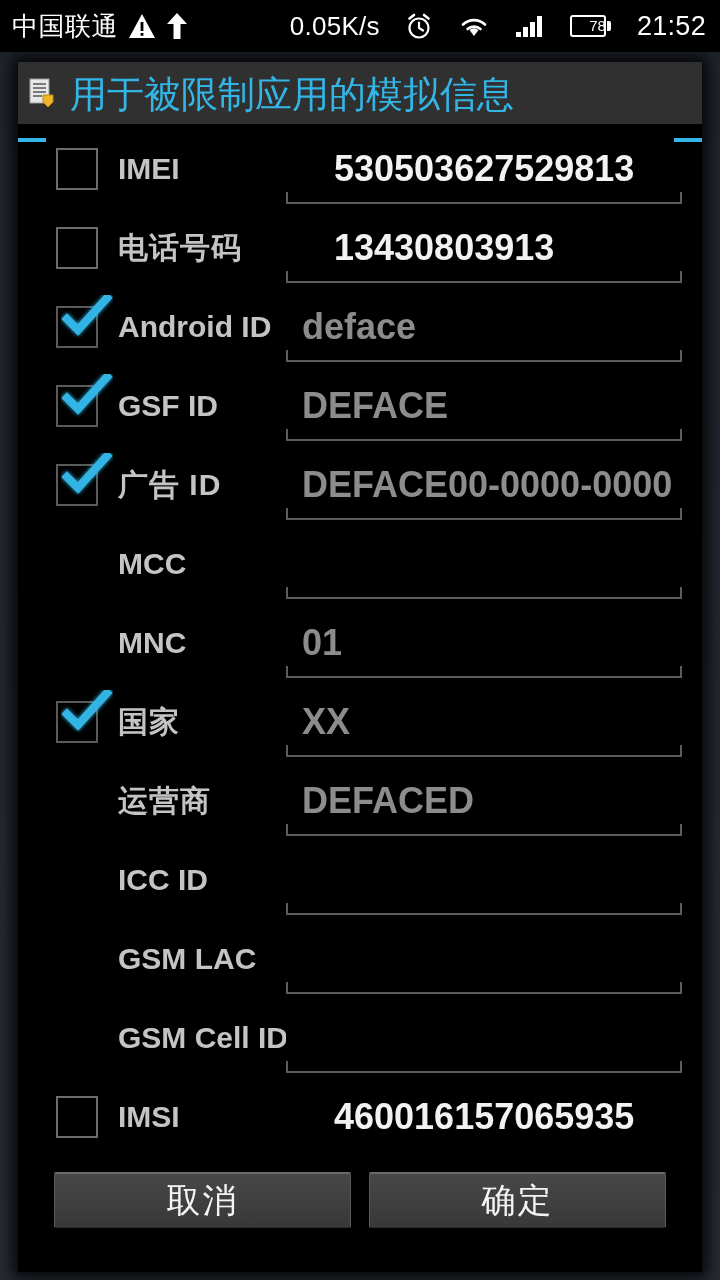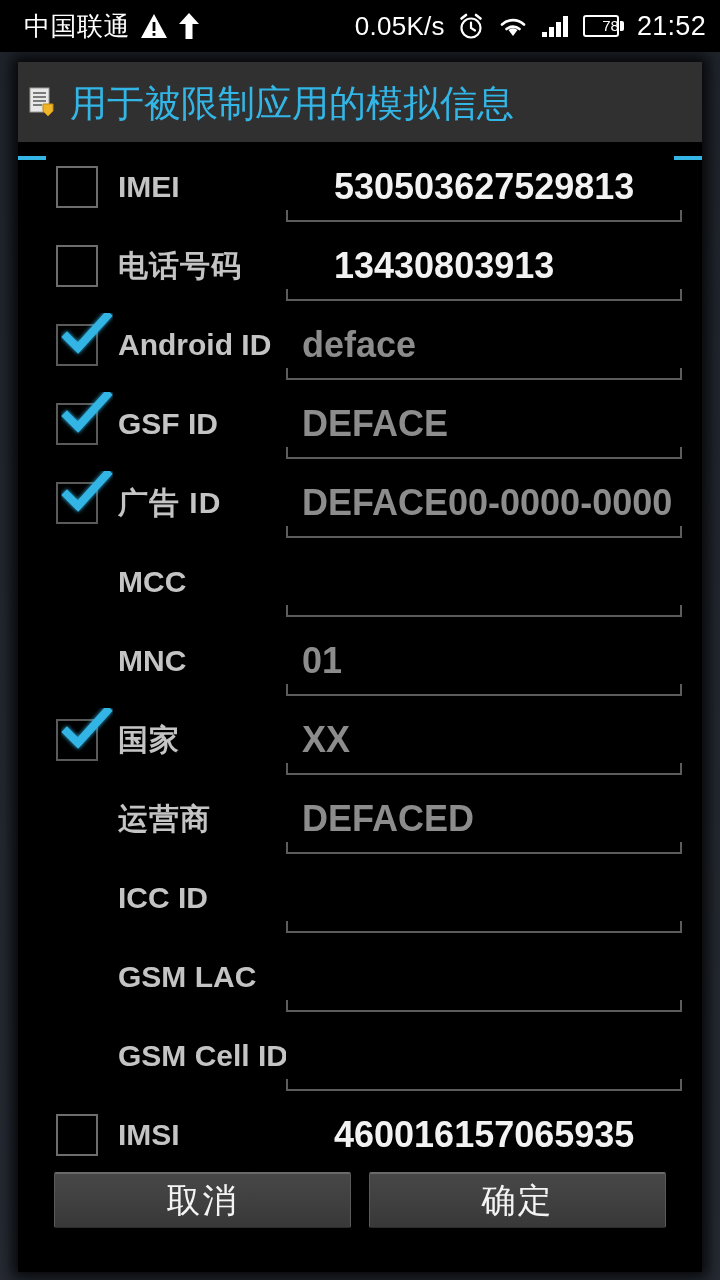--- a/index.html
+++ b/index.html
@@ -31,34 +31,34 @@
     width: 720px;
     height: 52px;
     background: #000000;
     display: flex;
     align-items: center;
     z-index: 40;
   }
   .sb-left {
     display: flex;
     align-items: center;
-    padding-left: 24px;
+    padding-left: 12px;
     gap: 10px;
   }
   .sb-carrier {
     color: #ffffff;
     font-size: 26px;
     letter-spacing: 0.5px;
     line-height: 1;
   }
   .sb-right {
     margin-left: auto;
     display: flex;
     align-items: center;
-    gap: 12px;
+    gap: 25px;
     padding-right: 14px;
   }
   .sb-speed {
     color: #ffffff;
     font-size: 26px;
     line-height: 1;
     letter-spacing: 0.3px;
   }
   .sb-time {
     color: #ffffff;
@@ -114,21 +114,21 @@
     height: 1210px;
     background: #000000;
     box-shadow: 0 0 14px 6px rgba(0,0,0,0.85);
     overflow: hidden;
     z-index: 20;
   }
 
   
   #dialog-title-bar {
     position: relative;
-    height: 80px;
+    height: 62px;
     background: #303030;
     display: flex;
     align-items: center;
     padding-left: 10px;
     box-sizing: border-box;
   }
   #title-icon {
     width: 28px;
     height: 30px;
     position: relative;

